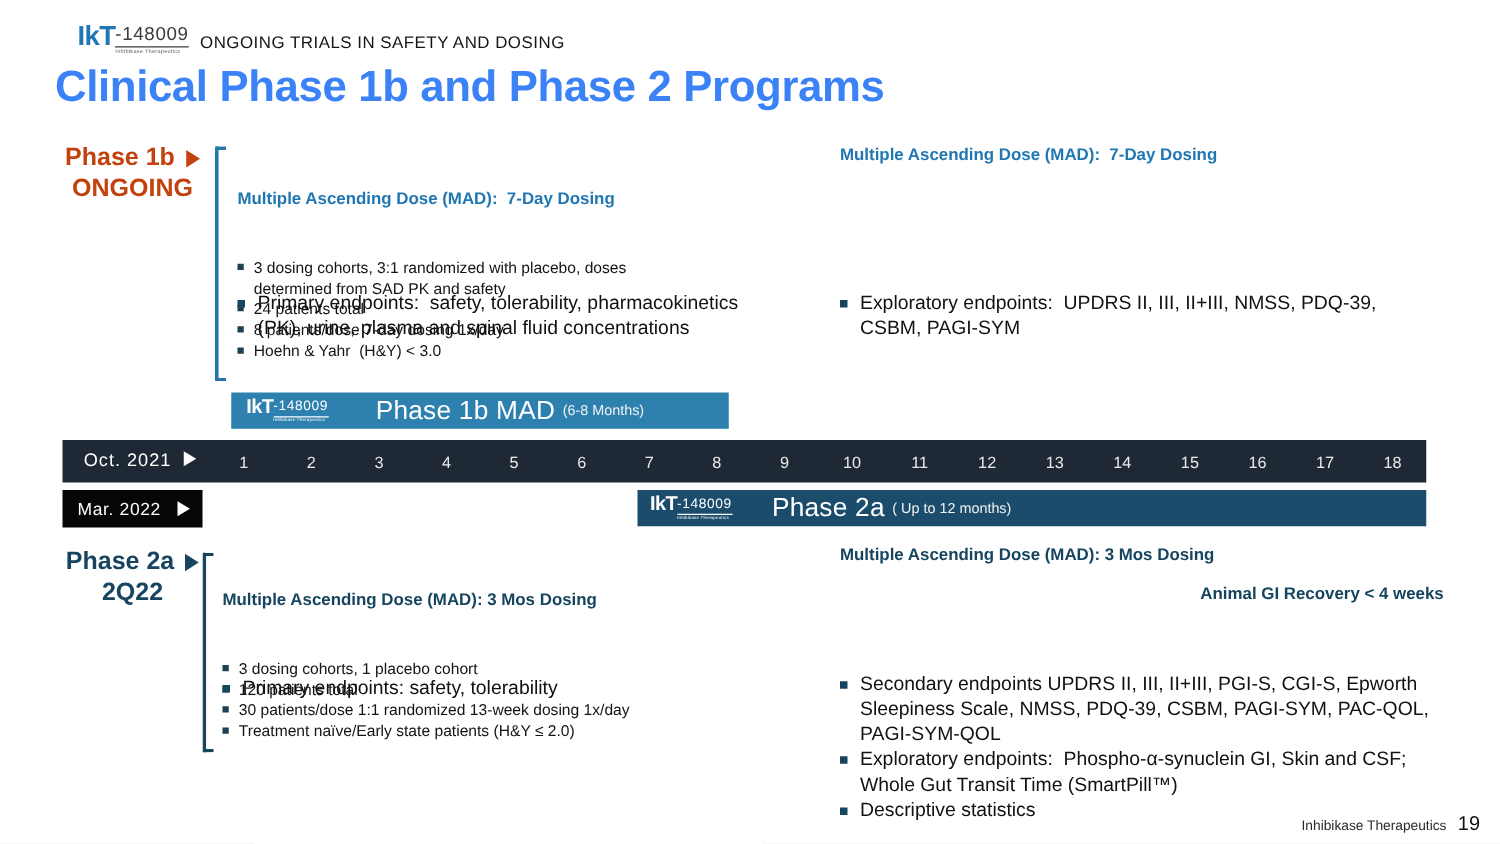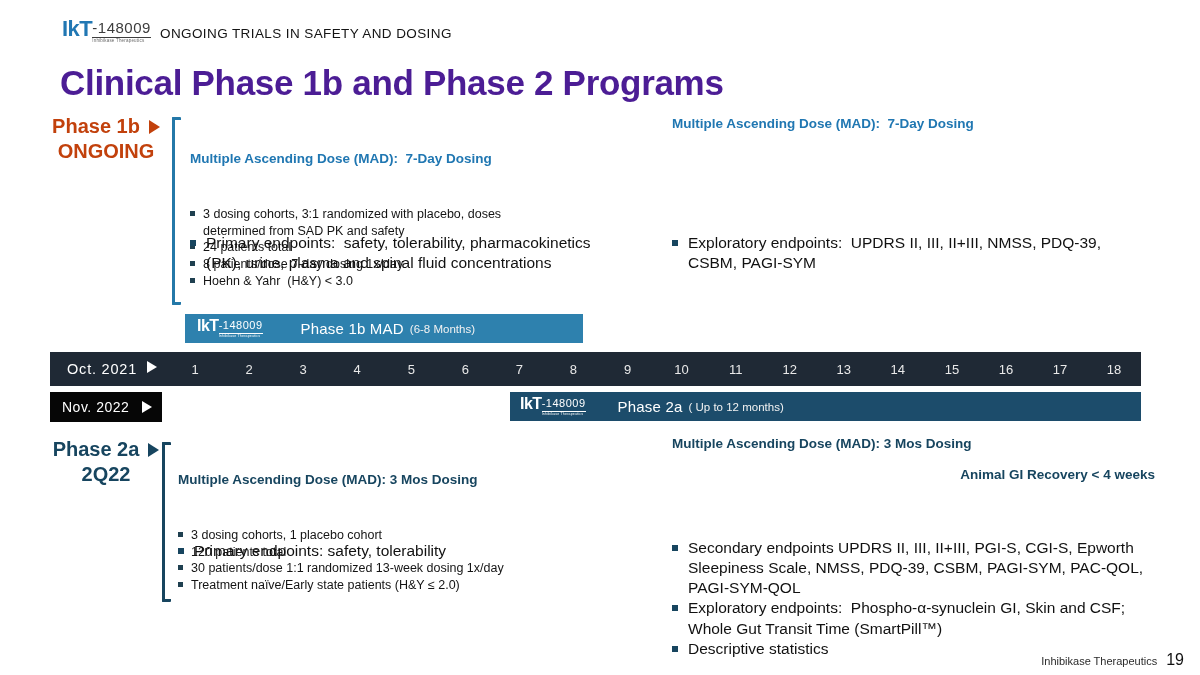--- a/index.html
+++ b/index.html
@@ -16,21 +16,21 @@
   .logo-lg .logo-num { font-size:15px; color:#3d3d3d; }
   .logo-lg .logo-sub { color:#6a6a6a; }
   .logo-sm { color:#ffffff; }
   .logo-sm .logo-ikt { font-size:16px; }
   .logo-sm .logo-num { font-size:11px; }
   .logo-sm .logo-sub { font-size:3.5px; }
 
   
   .hdr-logo { position:absolute; left:62px; top:18px; }
   .kicker { position:absolute; left:160px; top:26px; font-size:13.5px; color:#141414; letter-spacing:0.4px; }
-  .title { position:absolute; left:60px; top:50px; font-size:35px; font-weight:bold; color:#4c1d95; letter-spacing:-0.3px;margin-top:13px; }
+  .title { position:absolute; left:44px; top:50px; font-size:35px; font-weight:bold; color:#3b82f6; letter-spacing:-0.3px; }
 
   
   .phase-label { position:absolute; width:140px; text-align:center; font-weight:bold; font-size:20px; line-height:1.25; }
   .phase-label .row1 { display:flex; align-items:center; justify-content:center; gap:9px; }
   .p1b { color:#c2410c; }
   .p2a { color:#17455F; }
   .tri { width:0; height:0; border-top:7px solid transparent; border-bottom:7px solid transparent; border-left:11px solid currentColor; display:inline-block; }
   .tri-white { border-top-width:6px; border-bottom-width:6px; border-left-width:10px; color:#fff; }
 
   .bracket { position:absolute; width:9px; border-left:3px solid; border-top:3px solid; border-bottom:3px solid; border-radius:1px; }
@@ -48,21 +48,21 @@
   .bullet-lg { display:flex; font-size:15.5px; color:#111111; line-height:1.3; white-space:pre-wrap; }
   .bullet-lg::before { content:""; flex:0 0 auto; width:6px; height:6px; background:#17455F; margin:7px 10px 0 0; }
   .bullet-lg + .bullet-lg { margin-top:0px; }
 
   .recovery { position:absolute; left:672px; top:465px; width:483px; text-align:right; font-weight:bold; font-size:13.5px; color:#17455F; line-height:1.42; }
 
   
   .gbar { position:absolute; height:29px; display:flex; align-items:center; color:#fff; }
   .bar-1b { left:185px; top:314px; width:398px; background:#2E81AE; padding-left:12px; }
   .bar-2a { left:510px; top:392px; width:631px; background:#1C4C6B; padding-left:10px; }
-  .gbar-title { font-size:15px; letter-spacing:0.2px; }
+  .gbar-title { font-size:21px; letter-spacing:0.2px; }
   .bar-1b .gbar-title { margin-left:38px; }
   .bar-2a .gbar-title { margin-left:32px; }
   .gbar-dur { font-size:11.5px; margin-left:6px; color:#f2f2f2; }
 
   
   .timeline { position:absolute; left:50px; top:352px; width:1091px; height:34px; background:#1F2935; display:flex; align-items:center; color:#fff; }
   .tl-label { flex:0 0 118px; display:flex; align-items:flex-start; gap:10px; padding-left:17px; font-size:14.5px; letter-spacing:0.8px; }
   .months { flex:1; display:flex; }
   .month { flex:1; text-align:center; font-size:13px; color:#e9e9e9; }
 
@@ -140,21 +140,21 @@
         <span class="month">13</span>
         <span class="month">14</span>
         <span class="month">15</span>
         <span class="month">16</span>
         <span class="month">17</span>
         <span class="month">18</span>
       </div>
   </div>
 
   <div class="apr-box">
-    <span class="apr-text">Nov. 2022</span>
+    <span class="apr-text">Mar. 2022</span>
     <span class="tri tri-white"></span>
   </div>
 
   <div class="gbar bar-2a">
     <span class="logo logo-sm">
       <span class="logo-ikt">IkT</span>
       <span class="logo-right">
         <span class="logo-num">-148009</span>
         <span class="logo-sub">Inhibikase Therapeutics</span>
       </span>

